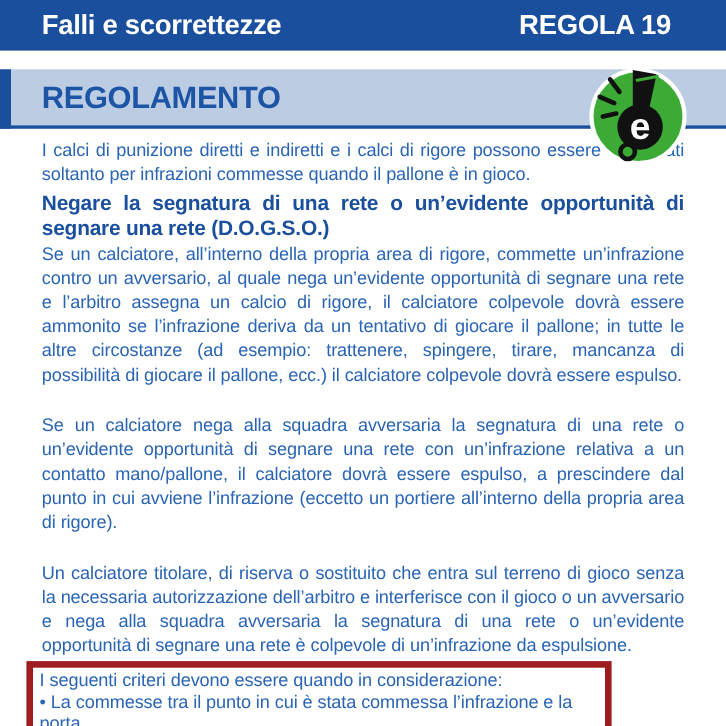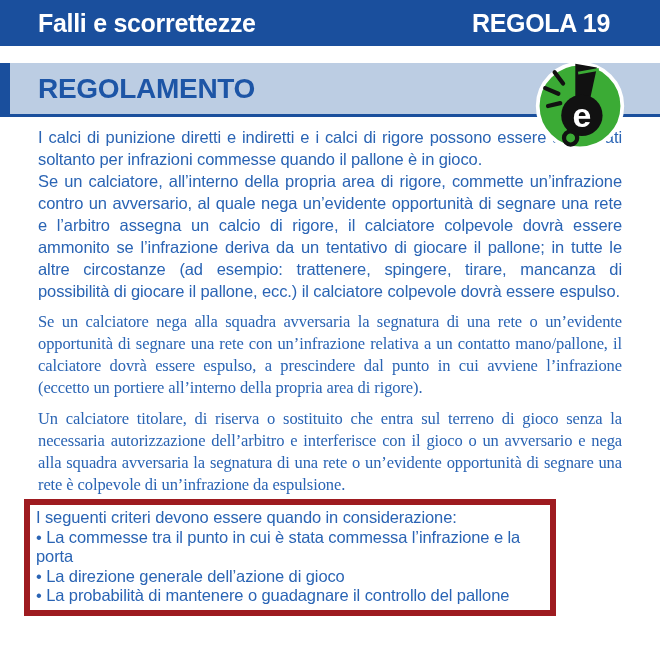--- a/index.html
+++ b/index.html
@@ -35,21 +35,21 @@
   }
   .para{
     margin:0;font-size:16.5px;line-height:22px;text-align:justify;
     color:#2A64B4;letter-spacing:-0.1px;
   }
   .para.p1{margin-top:9px;}
   .dogso-heading{
     margin:4px 0 0;font-size:19px;line-height:23px;font-weight:bold;
     color:#1A4F9D;text-align:justify;letter-spacing:-0.2px;
   }
-  .para.p3,.para.p4{margin-top:9px;font-family:Liberation Serif, serif;}
+  .para.p3,.para.p4{margin-top:24px;}
   .criteria-box{
     margin:3px 0 0 -14px;width:532px;box-sizing:border-box;
     border:6px solid #9E1B20;background:#ffffff;
     padding:3px 8px 4px 6px;
   }
   .criteria-line{
     font-size:16.5px;line-height:19.5px;color:#2A64B4;
     text-align:left;letter-spacing:-0.1px;
   }
   .criteria-item::before{content:"\2022\00a0";}
@@ -82,20 +82,21 @@
       <line x1="13" y1="31" x2="27" y2="37"></line>
       <line x1="16" y1="50" x2="29" y2="47"></line>
     </g>
     <text x="52" y="72" text-anchor="middle" fill="#ffffff" font-family="Liberation Sans, DejaVu Sans, sans-serif" font-size="36" font-weight="bold">e</text>
   </svg>
 </div>
 
 <div class="content">
   <p class="para p1">I calci di punizione diretti e indiretti e i calci di rigore possono essere assegnati soltanto per infrazioni commesse quando il pallone è in gioco.</p>
 
+  <p class="dogso-heading">Negare la segnatura di una rete o un’evidente opportunità di segnare una rete (D.O.G.S.O.)</p>
 
   <p class="para p2">Se un calciatore, all’interno della propria area di rigore, commette un’infrazione contro un avversario, al quale nega un’evidente opportunità di segnare una rete e l’arbitro assegna un calcio di rigore, il calciatore colpevole dovrà essere ammonito se l’infrazione deriva da un tentativo di giocare il pallone; in tutte le altre circostanze (ad esempio: trattenere, spingere, tirare, mancanza di possibilità di giocare il pallone, ecc.) il calciatore colpevole dovrà essere espulso.</p>
 
   <p class="para p3">Se un calciatore nega alla squadra avversaria la segnatura di una rete o un’evidente opportunità di segnare una rete con un’infrazione relativa a un contatto mano/pallone, il calciatore dovrà essere espulso, a prescindere dal punto in cui avviene l’infrazione (eccetto un portiere all’interno della propria area di rigore).</p>
 
   <p class="para p4">Un calciatore titolare, di riserva o sostituito che entra sul terreno di gioco senza la necessaria autorizzazione dell’arbitro e interferisce con il gioco o un avversario e nega alla squadra avversaria la segnatura di una rete o un’evidente opportunità di segnare una rete è colpevole di un’infrazione da espulsione.</p>
 
   <div class="criteria-box">
     <div class="criteria-line">I seguenti criteri devono essere quando in considerazione:</div>
     <div class="criteria-line criteria-item">La commesse tra il punto in cui è stata commessa l’infrazione e la porta</div>

